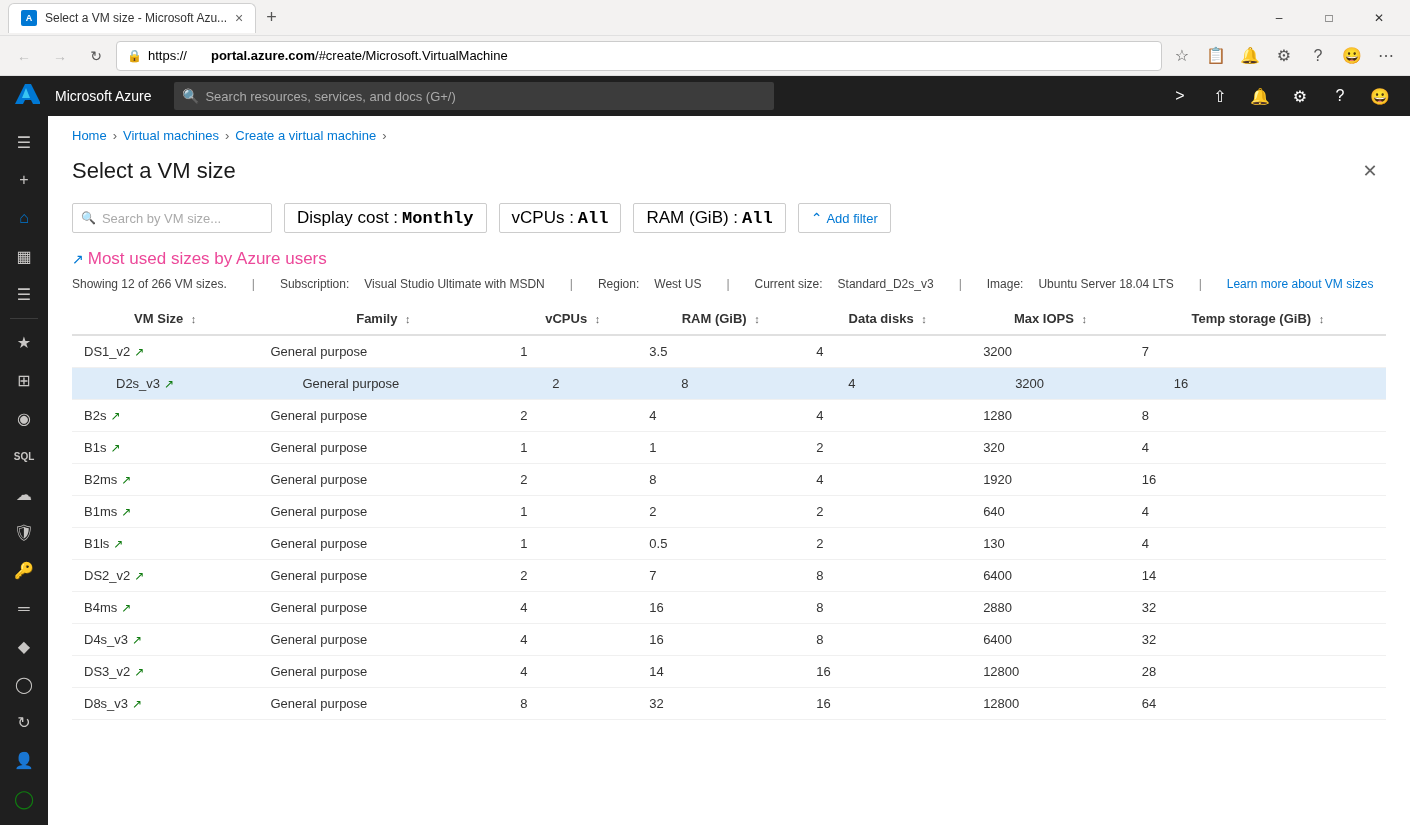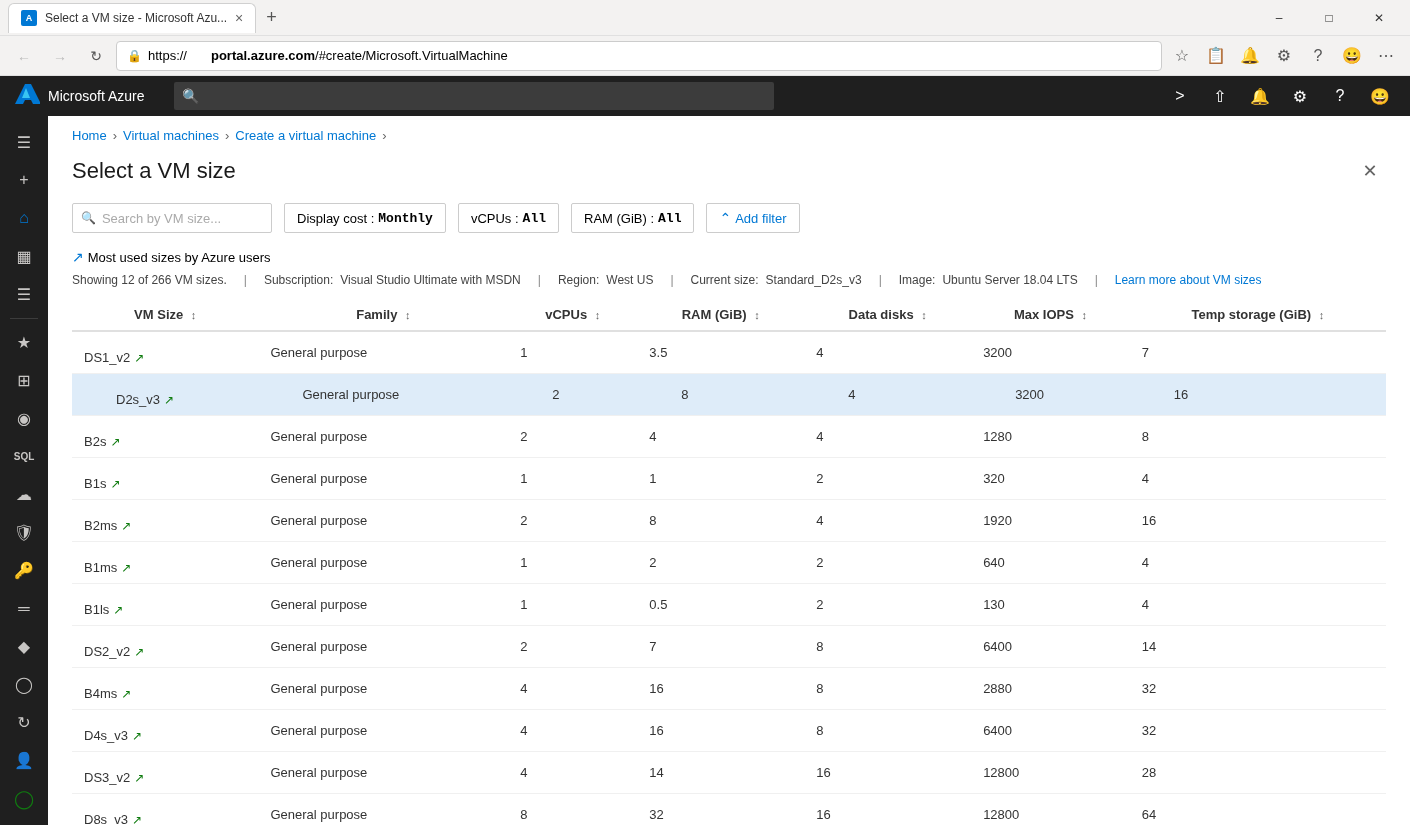--- a/index.html
+++ b/index.html
@@ -20,21 +20,21 @@
     .browser-addressbar { background: #f3f2f1; height: 40px; display: flex; align-items: center; padding: 0 8px; gap: 4px; border-bottom: 1px solid #e0e0e0; }
     .nav-btn { width: 32px; height: 32px; border: none; background: none; cursor: pointer; display: flex; align-items: center; justify-content: center; border-radius: 4px; font-size: 14px; color: #555; }
     .nav-btn.disabled { color: #bbb; cursor: default; }
     .address-bar { flex: 1; height: 30px; border: 1px solid #ccc; border-radius: 4px; background: #fff; display: flex; align-items: center; padding: 0 10px; gap: 6px; }
     .address-bar .lock-icon { color: #555; font-size: 12px; }
     .toolbar-icons { display: flex; gap: 2px; }
     .toolbar-icon-btn { width: 32px; height: 32px; border: none; background: none; cursor: pointer; display: flex; align-items: center; justify-content: center; border-radius: 4px; font-size: 16px; color: #555; }
 
     
     .azure-topnav { background: #1f1f1f; height: 40px; display: flex; align-items: center; padding: 0 12px; gap: 12px; }
-    .azure-logo { display: flex; align-items: center; gap: 8px; color: #fff; font-size: 14px; font-weight: 400; min-width: 150px; }
+    .azure-logo { display: flex; align-items: center; gap: 15px; color: #fff; font-size: 14px; font-weight: 400; min-width: 150px; }
     .azure-logo-icon { width: 28px; height: 28px; }
     .azure-search { flex: 1; max-width: 600px; background: #3c3c3c; border: none; border-radius: 2px; height: 28px; display: flex; align-items: center; padding: 0 8px; gap: 6px; }
     .azure-search input { background: none; border: none; outline: none; color: #fff; font-size: 13px; flex: 1; }
     .azure-search input::placeholder { color: #aaa; }
     .azure-nav-icons { display: flex; gap: 4px; margin-left: auto; }
     .azure-nav-icon { width: 36px; height: 36px; display: flex; align-items: center; justify-content: center; color: #fff; cursor: pointer; border-radius: 2px; font-size: 16px; }
 
     
     .azure-body { display: flex; flex: 1; overflow: hidden; }
     .azure-sidebar { width: 48px; background: #1f1f1f; display: flex; flex-direction: column; align-items: center; padding: 8px 0; gap: 2px; overflow-y: auto; }
@@ -50,40 +50,40 @@
 
     .page-header { padding: 4px 24px 16px; display: flex; align-items: center; justify-content: space-between; }
     .page-title { font-size: 22px; font-weight: 300; color: #1a1a1a; }
     .close-btn { width: 32px; height: 32px; display: flex; align-items: center; justify-content: center; cursor: pointer; color: #666; font-size: 18px; border: none; background: none; border-radius: 4px; }
 
     
     .filter-bar { padding: 0 24px 16px; display: flex; align-items: center; gap: 12px; }
     .search-box { border: 1px solid #ccc; border-radius: 2px; height: 30px; padding: 0 8px; display: flex; align-items: center; gap: 6px; min-width: 200px; }
     .search-box input { border: none; outline: none; font-size: 13px; color: #3b82f6; width: 160px; }
     .search-box input::placeholder { color: #aaa; }
-    .filter-btn { border: 1px solid #ccc; background: #fff; height: 30px; padding: 0 12px; border-radius: 2px; font-size: 13px; cursor: pointer; display: flex; align-items: center; gap: 4px; }
+    .filter-btn { border: 1px solid #ccc; background: #fff; height: 30px; padding: 0 12px; border-radius: 2px; font-size: 17px; cursor: pointer; display: flex; align-items: center; gap: 4px; }
     .filter-btn .bold { font-weight: 600; font-family: Liberation Mono, monospace; }
     .add-filter-btn { border: 1px solid #ccc; background: #fff; height: 30px; padding: 0 12px; border-radius: 2px; font-size: 13px; cursor: pointer; display: flex; align-items: center; gap: 4px; color: #0078d4; }
 
     
     .info-bar { padding: 0 24px 8px; display: flex; align-items: center; gap: 4px; }
     .trend-icon { color: #0078d4; font-size: 14px; }
-    .most-used-text { font-size: 13px; color: #000000; }
-    .stats-bar { padding: 0 24px 12px; display: flex; align-items: center; flex-wrap: wrap; gap: 7px; font-size: 12px; color: #444; }
+    .most-used-text { font-size: 17px; color: #ec4899; }
+    .stats-bar { padding: 0 24px 12px; display: flex; align-items: center; flex-wrap: wrap; gap: 15px; font-size: 12px; color: #444; }
     .stats-separator { margin: 0 10px; color: #888; }
     .stats-link { color: #0078d4; cursor: pointer; }
 
     
     .vm-table { width: 100%; border-collapse: collapse; font-size: 13px; }
     .vm-table thead tr { border-bottom: 2px solid #e0e0e0; }
     .vm-table th { padding: 8px 12px; text-align: center; font-weight: 600; color: #333; white-space: nowrap; background: #fff; }
     .vm-table th .sort-arrows { color: #666; font-size: 11px; margin-left: 4px; cursor: pointer; }
     .vm-table td { padding: 8px 12px; color: #333; border-bottom: 1px solid #f0f0f0; }
     .vm-table tr.selected td { background: #deecf9; padding-left: 44px; }
-    .vm-name { display: flex; align-items: center; gap: 4px; margin-top: 10px; }
+    .vm-name { display: flex; align-items: center; gap: 4px; }
     .vm-name .trending { color: #107c10; font-size: 12px; }
     .table-container { padding: 0 24px; flex: 1; overflow: auto; }
   </style>
 </head>
 <body>
 
 <div class="browser-frame">
 
   <div class="browser-titlebar">
     <div class="browser-tabs">
@@ -127,20 +127,21 @@
     <div class="azure-topnav">
       <div class="azure-logo">
         <svg class="azure-logo-icon" viewBox="0 0 28 28" fill="none">
           <path d="M13 2L3 22h8l2-4h6l2 4h8L19 2h-6z" fill="#0078d4"></path>
           <path d="M14 6l4 10h-8l4-10z" fill="#50e6ff" opacity="0.7"></path>
         </svg>
         <span>Microsoft Azure</span>
       </div>
       <div class="azure-search">
         <span style="color:#aaa; font-size:14px;">🔍</span>
+        <input type="text" placeholder="Search resources, services, and docs (G+/)" style="">
       </div>
       <div class="azure-nav-icons">
         <div class="azure-nav-icon">&gt;</div>
         <div class="azure-nav-icon">⇧</div>
         <div class="azure-nav-icon">🔔</div>
         <div class="azure-nav-icon">⚙</div>
         <div class="azure-nav-icon">?</div>
         <div class="azure-nav-icon">😀</div>
       </div>
     </div>

